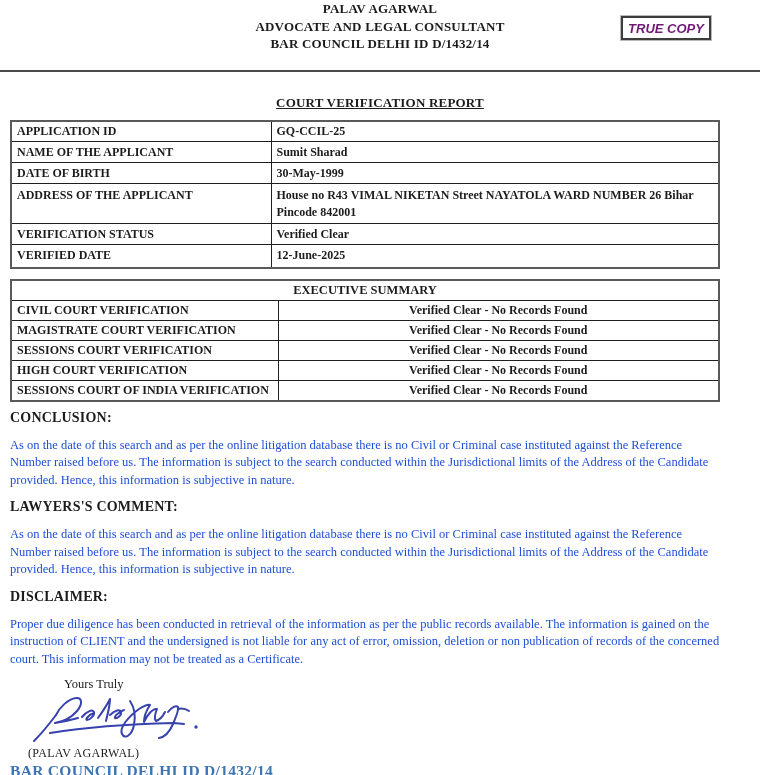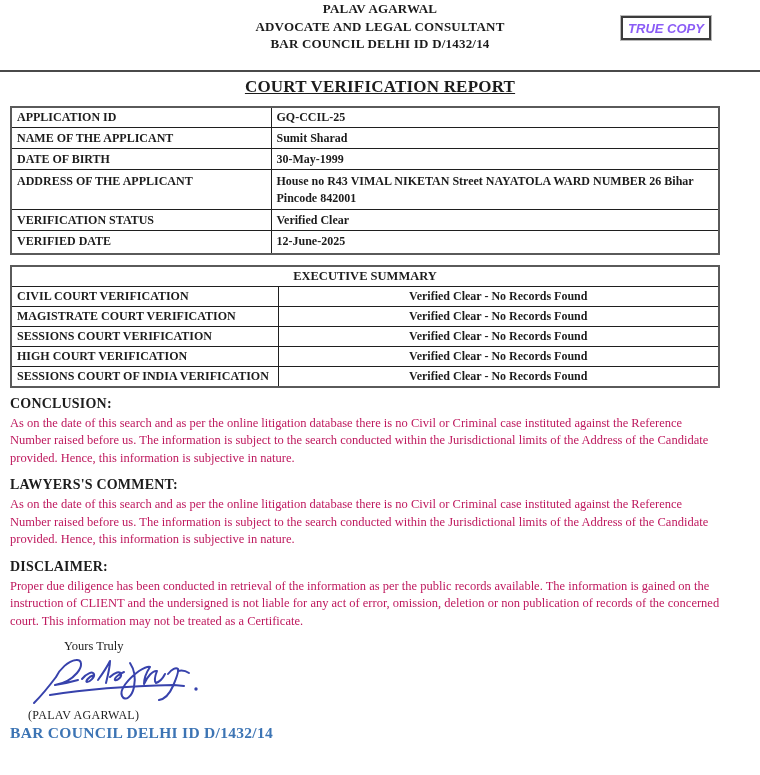--- a/index.html
+++ b/index.html
@@ -34,36 +34,36 @@
     border: 2px solid #3c3c3c;
     outline: 1px solid #b9b9b9;
     background: #ffffff;
     display: flex;
     align-items: center;
     justify-content: center;
     font-family: "Liberation Sans", "DejaVu Sans", sans-serif;
     font-style: italic;
     font-weight: bold;
     font-size: 13px;
-    color: #8b5cf6;
+    color: #701a75;
   }
 
   .top-rule {
     margin-top: 17px;
     height: 0;
     border: none;
     border-top: 2.5px solid #4a4a4a;
     width: 760px;
   }
 
   .report-title {
-    margin-top: 5px;
+    margin-top: 23px;
     text-align: center;
     font-weight: bold;
-    font-size: 17px;
+    font-size: 13px;
     text-decoration: underline;
     letter-spacing: 0.2px;
   }
 
   
   table {
     border-collapse: collapse;
     table-layout: fixed;
     width: 710px;
     font-size: 12px;
@@ -91,25 +91,25 @@
   
   .section-heading {
     font-weight: bold;
     font-size: 14px;
     letter-spacing: 0.2px;
   }
   .h-conclusion { margin-top: 8px; }
   .h-comment    { margin-top: 10px; }
   .h-disclaimer { margin-top: 10px; }
   .section-body {
-    margin-top: 3px;
+    margin-top: 11px;
     width: 710px;
     font-size: 12.5px;
     line-height: 17.5px;
-    color: #be185d;
+    color: #1d4ed8;
   }
 
   
   .closing {
     margin-top: 9px;
     margin-left: 54px;
     font-size: 12.5px;
   }
   .signature-wrap {
     margin-left: 16px;

